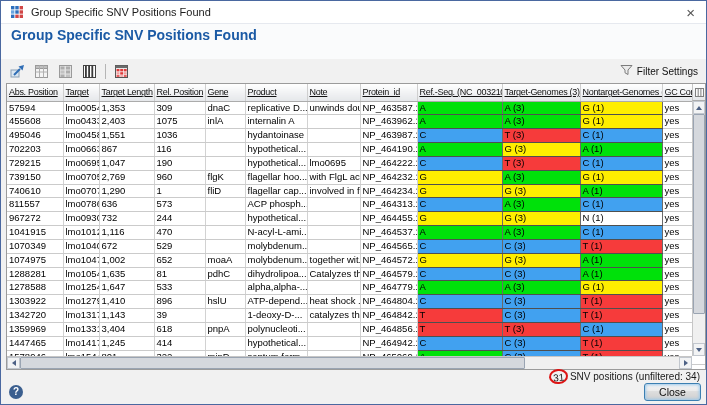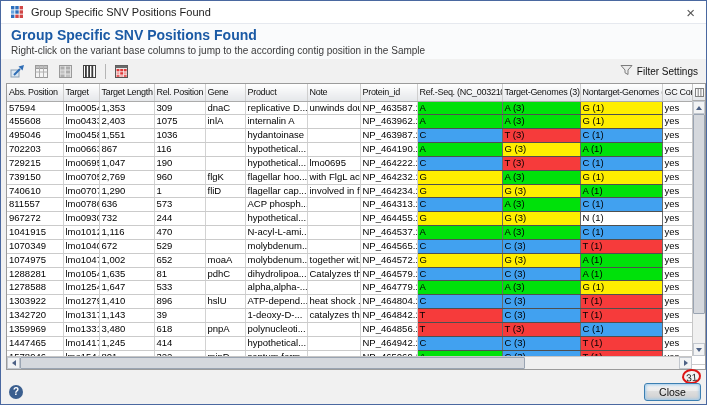--- a/index.html
+++ b/index.html
@@ -43,20 +43,21 @@
     position:absolute; left:5px; top:82px; width:700px; height:287px;
     background:#ffffff; border:1px solid #9b9b9b; overflow:hidden;
   }
   table.snv { border-collapse:collapse; table-layout:fixed; width:700px; }
   table.snv th {
     height:17px; font-weight:normal; font-size:9px; letter-spacing:-0.3px;
     text-align:left; padding:0 2px; white-space:nowrap; overflow:hidden;
     background:linear-gradient(#ffffff,#f0f1f3 55%,#e5e7ea);
     border-right:1px solid #cfcfcf; border-bottom:1px solid #ababab;
     color:#111;
+    text-decoration:underline;
   }
   table.snv td {
     height:12.85px; line-height:12.85px; font-size:9.5px; padding:0 2px;
     white-space:nowrap; overflow:hidden; color:#000;
     border-right:1px solid #d2d2d2; border-bottom:1px solid #cbcbcb;
     background:#fff;
   }
   table.snv td.num { text-align:left; }
   table.snv td.base { border-bottom:1px solid #4f4f4f; border-right:1px solid #6a6a6a; }
   
@@ -133,21 +134,20 @@
           <rect x="5.3" y="9.6" width="3.4" height="3.4" fill="#d14747"></rect>
           <rect x="9.6" y="9.6" width="3.4" height="3.4" fill="#d14747"></rect>
       </svg>
     </span>
     <span>Group Specific SNV Positions Found</span>
     <span class="close-x">×</span>
   </div>
 
   <div class="headerpanel">
     <div class="dlg-title">Group Specific SNV Positions Found</div>
-    <div class="dlg-sub">Right-click on the variant base columns to jump to the according contig position in the Sample</div>
   </div>
 
   <div class="toolbar">
     <span class="tbtn">
       <svg width="16" height="16" viewBox="0 0 16 16">
         <rect x="1" y="7" width="8" height="7" fill="#dbe7f2" stroke="#8aa0b5"></rect>
         <path d="M4 12 L10 6" stroke="#2f6db5" stroke-width="2" fill="none"></path>
         <path d="M8.5 3.5 L14 2 L12.5 7.5 Z" fill="#2f6db5"></path>
       </svg>
     </span>
@@ -458,21 +458,21 @@
             <td>catalyzes th...</td>
             <td>NP_464842.1</td>
             <td class="base" style="background: rgb(246, 59, 59);">T</td>
             <td class="base" style="background: rgb(65, 161, 240);">C (3)</td>
             <td class="base" style="background: rgb(246, 59, 59);">T (1)</td>
             <td>yes</td>
           </tr>
           <tr>
             <td class="num">1359969</td>
             <td>lmo1331</td>
-            <td class="num">3,480</td>
+            <td class="num">3,404</td>
             <td class="num">618</td>
             <td>pnpA</td>
             <td>polynucleoti...</td>
             <td></td>
             <td>NP_464856.1</td>
             <td class="base" style="background: rgb(246, 59, 59);">T</td>
             <td class="base" style="background: rgb(246, 59, 59);">T (3)</td>
             <td class="base" style="background: rgb(65, 161, 240);">C (1)</td>
             <td>yes</td>
           </tr>
@@ -545,20 +545,21 @@
         </div>
       <div class="hthumb"></div>
       <div class="btn right">
           <span class="arr r"></span>
         </div>
     </div>
   </div>
 
   <div class="statusrow">
     <span class="snv-circle"><span>31</span></span>
+    <span>SNV positions  (unfiltered: 34)</span>
   </div>
 
   <div class="footer">
     <div class="help-btn">?</div>
     <div class="close-btn">Close</div>
   </div>
 
 </div>
 
 </body></html>

